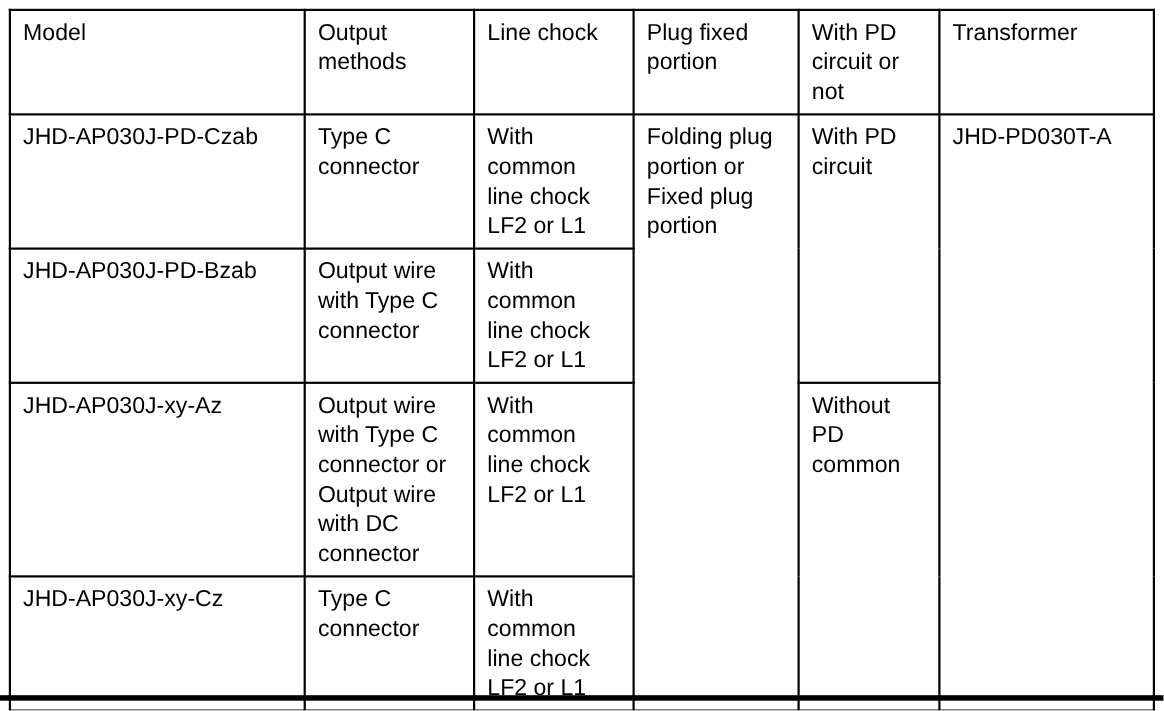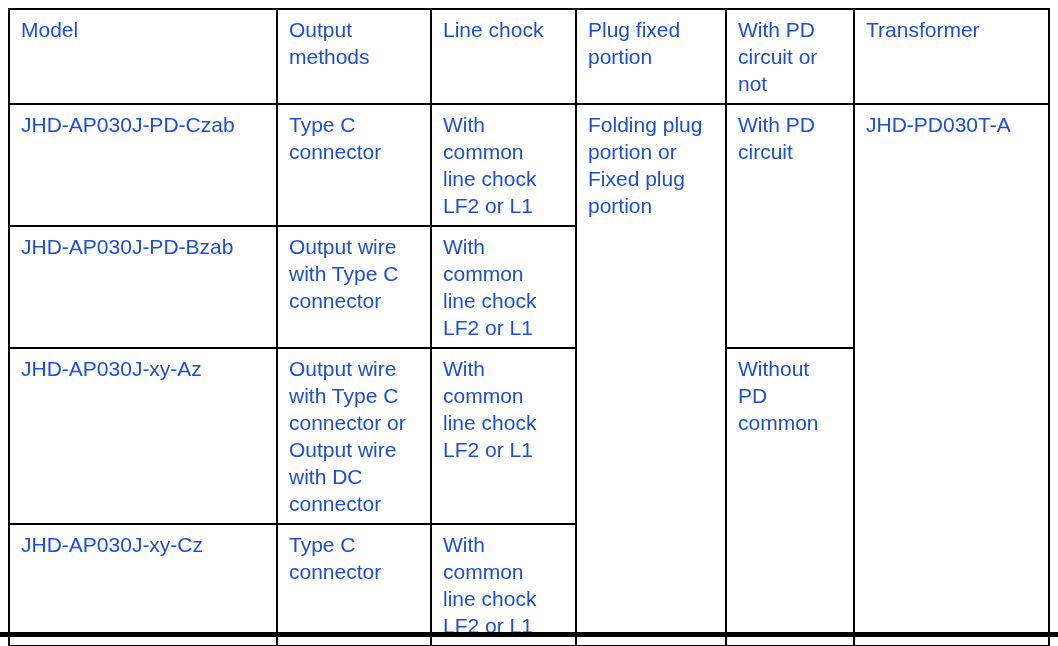--- a/index.html
+++ b/index.html
@@ -9,21 +9,21 @@
   }
   .page {
     position: relative;
     width: 1058px;
     height: 646px;
     background: #ffffff;
     overflow: hidden;
     font-family: "Liberation Sans", sans-serif;
     font-size: 21px;
     line-height: 27px;
-    color: #1d4ed8;
+    color: #000000;
   }
   table.spec {
     position: absolute;
     left: 8px;
     top: 8px;
     width: 1040px;
     border-collapse: collapse;
     table-layout: fixed;
   }
   table.spec th,

